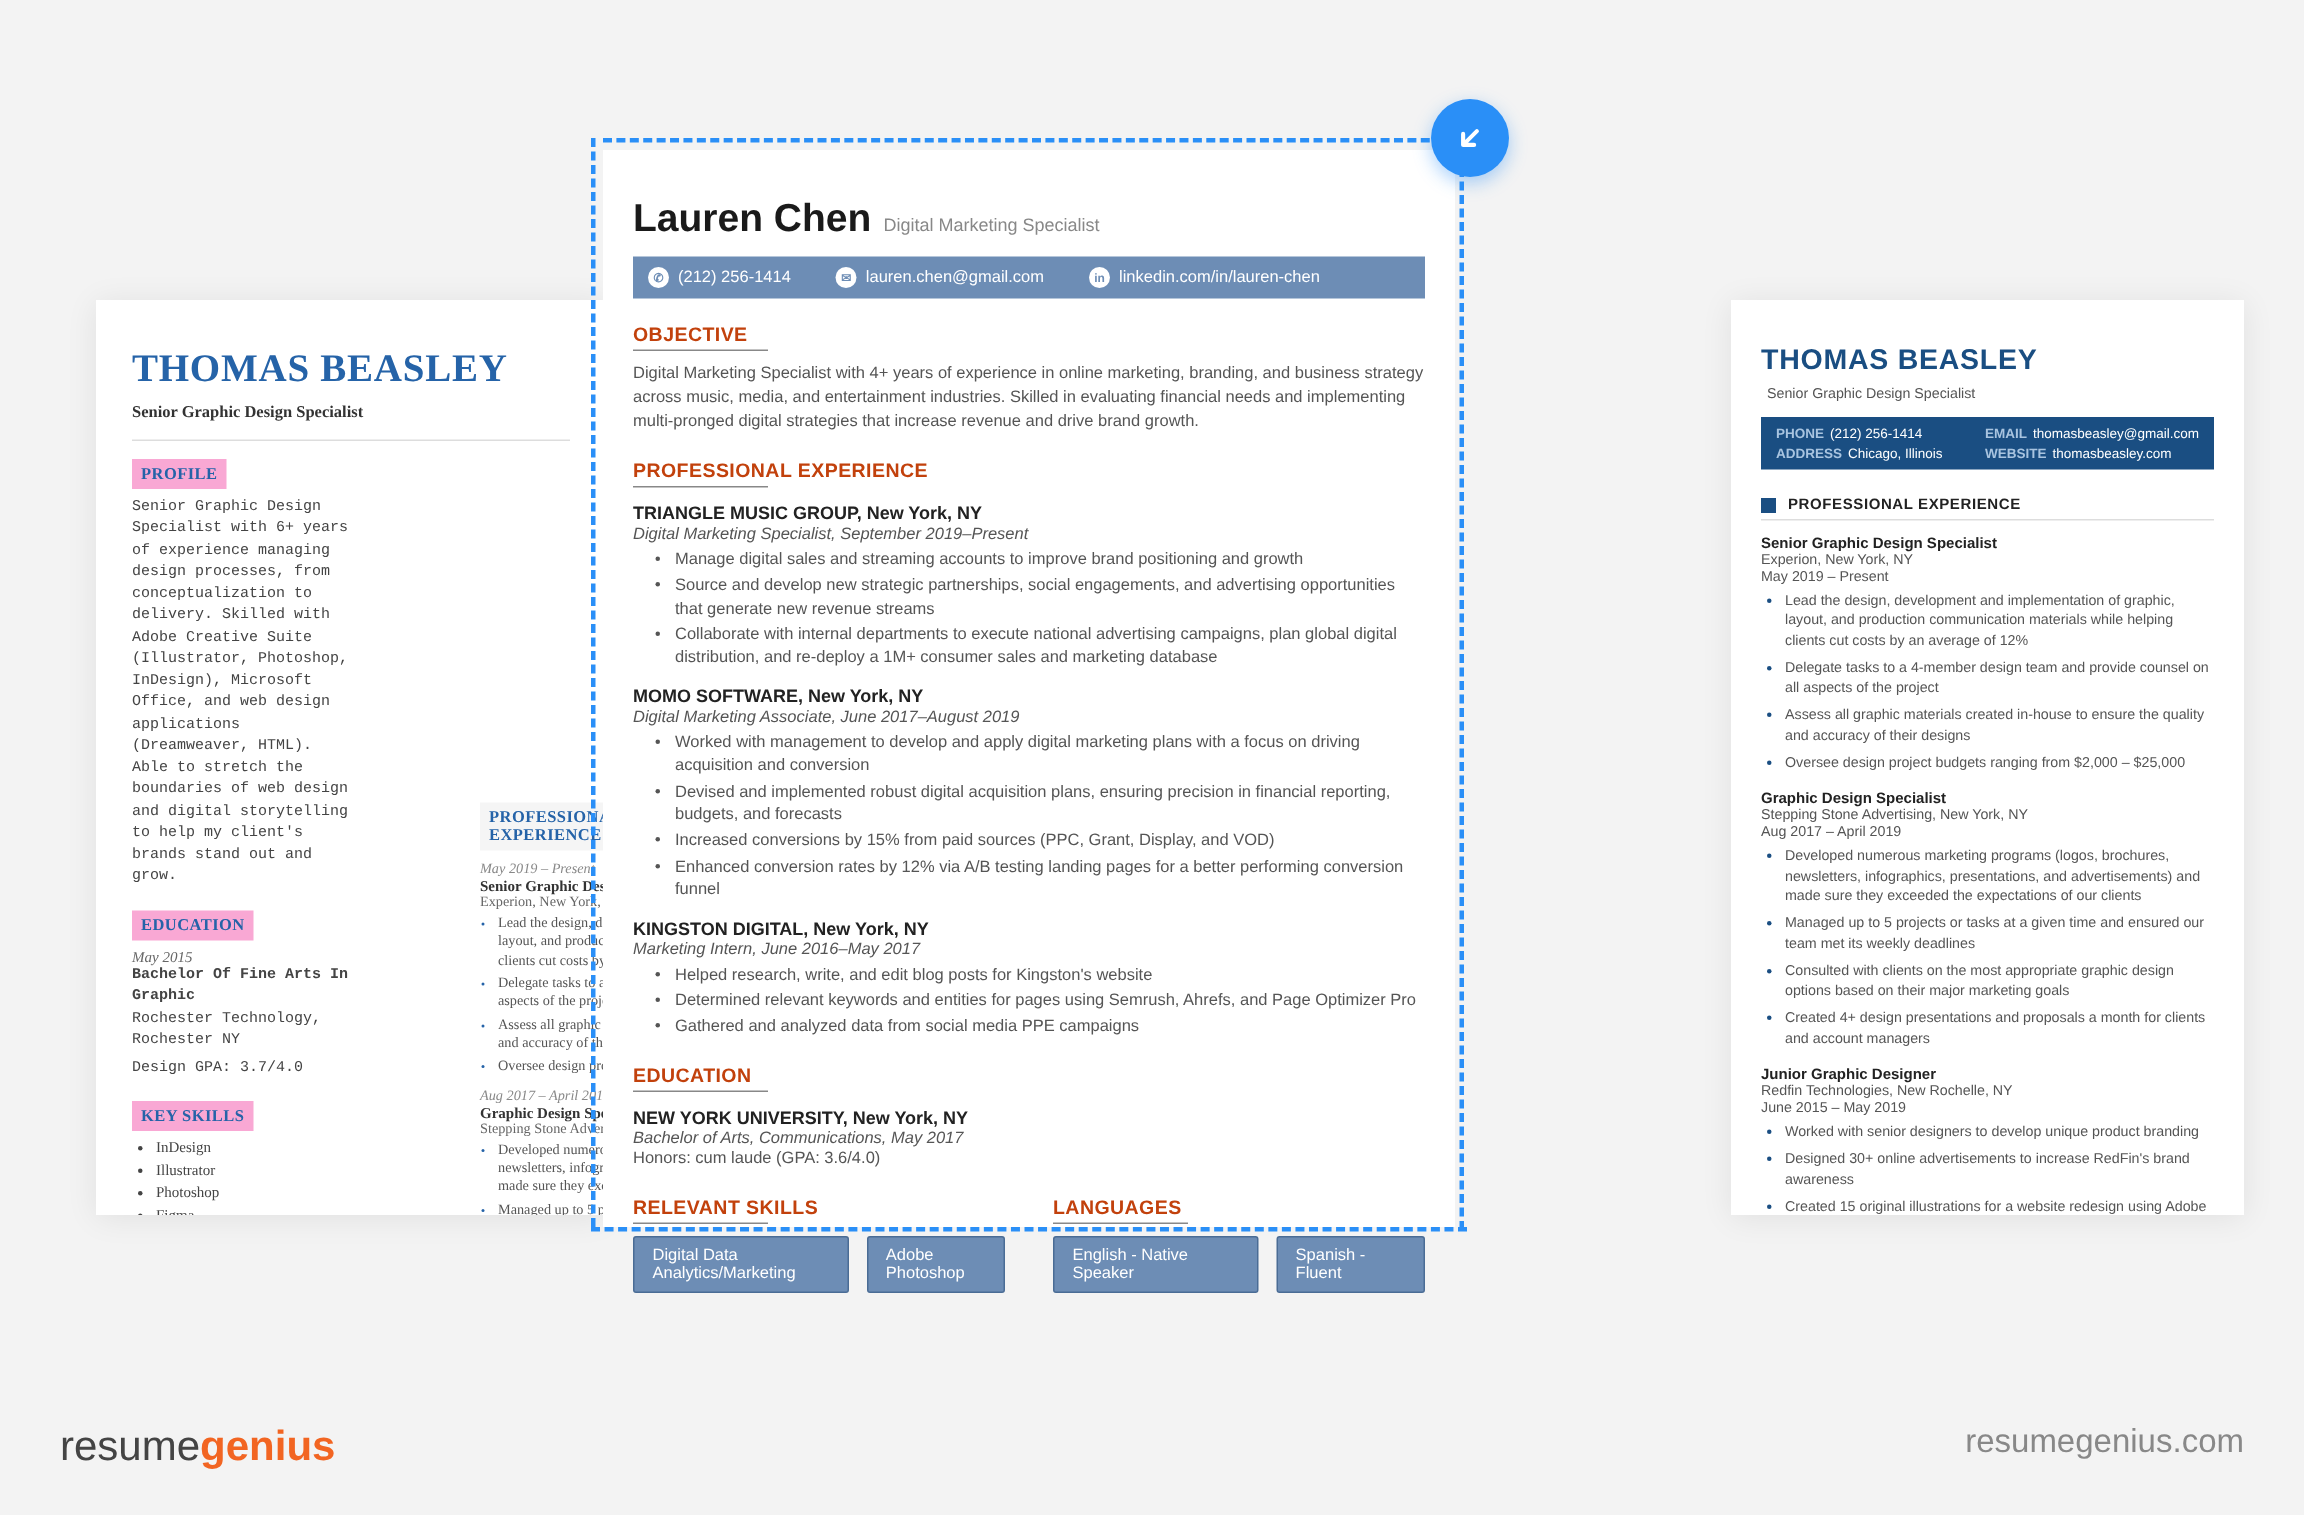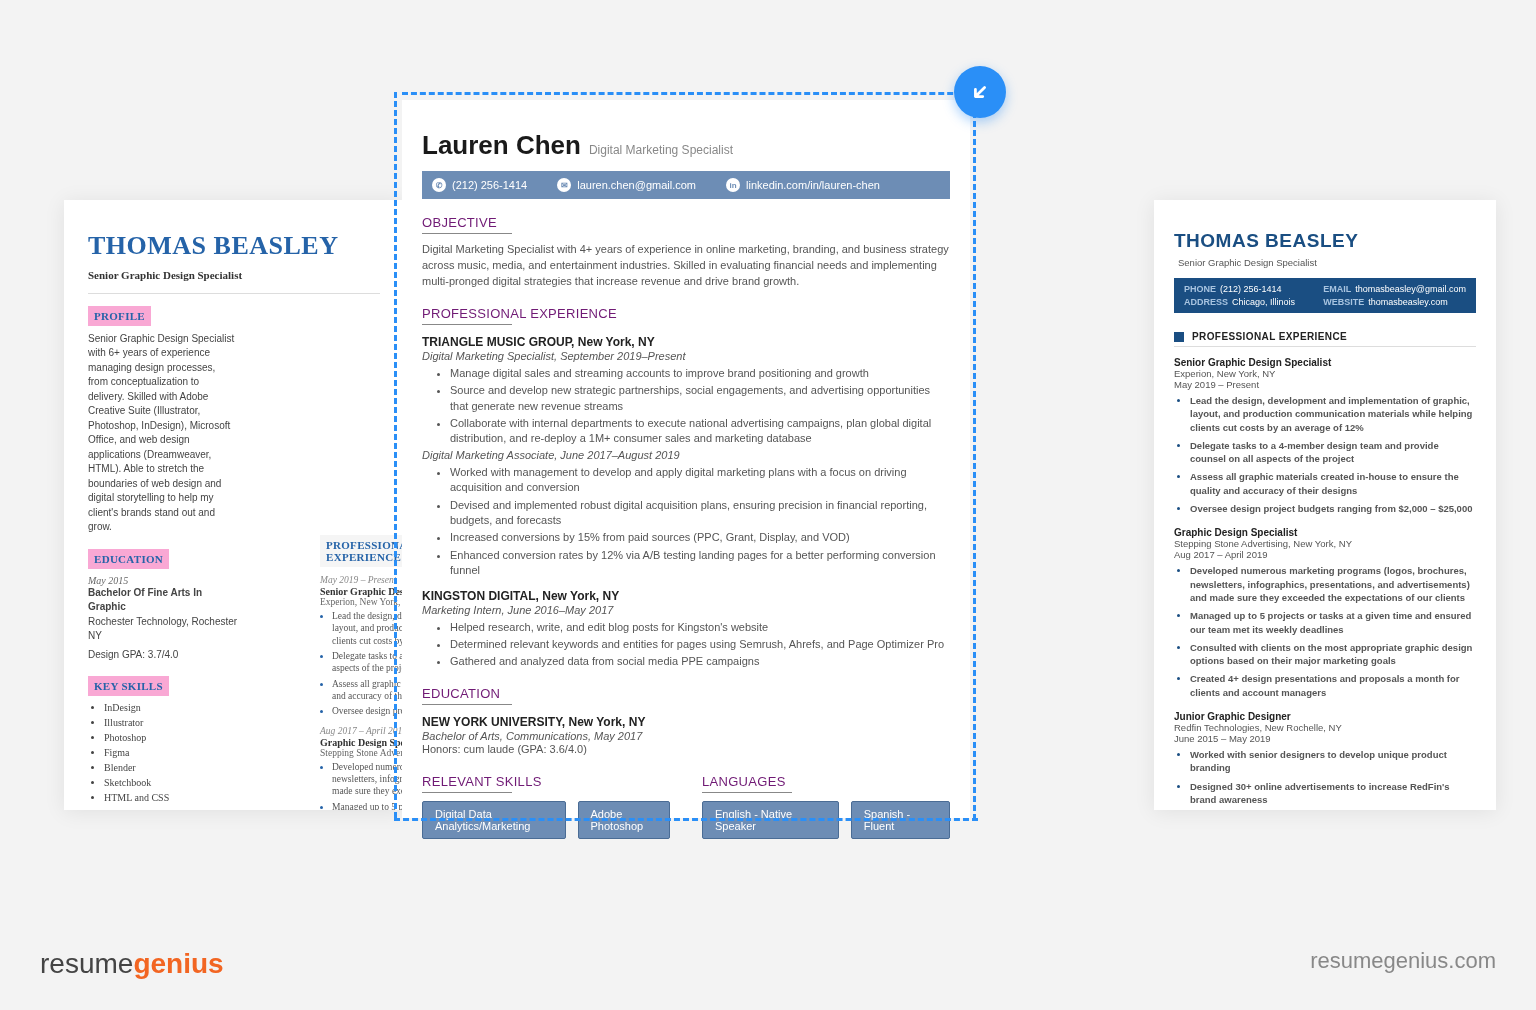--- a/index.html
+++ b/index.html
@@ -4,21 +4,21 @@
 <style>
 * { box-sizing: border-box; margin: 0; padding: 0; }
 body { font-family: Arial, Helvetica, sans-serif; background: #f3f3f3; width: 1536px; height: 1010px; position: relative; overflow: hidden; }
 
 
 .left-card { position: absolute; left: 64px; top: 200px; width: 340px; height: 610px; background: #fff; box-shadow: 0 2px 20px rgba(0,0,0,0.08); padding: 32px 24px; overflow: hidden; }
 .left-name { color: #2563a8; font-weight: 800; font-size: 26px; line-height: 1.1; letter-spacing: 0.5px; font-family: Georgia, serif; }
 .left-subtitle { font-size: 11px; font-weight: bold; margin-top: 8px; font-family: Georgia, serif; color: #333; }
 .left-hr { border: none; border-top: 1px solid #ddd; margin: 12px 0; }
 .left-heading { background: #f9a8d4; color: #2563a8; font-weight: bold; font-size: 11px; padding: 4px 6px; display: inline-block; font-family: Georgia, serif; letter-spacing: 0.3px; margin-bottom: 6px; }
-.left-text { font-size: 10px; line-height: 1.45; color: #444; font-family: Liberation Sans, sans-serif; }
+.left-text { font-size: 10px; line-height: 1.45; color: #444; font-family: Liberation Mono, monospace; }
 .left-small { font-size: 10px; color: #666; font-style: italic; font-family: Georgia, serif; }
 .left-section { margin-top: 14px; }
 .left-ul { list-style: disc; padding-left: 16px; }
 .left-ul li { font-size: 10px; color: #444; font-family: Liberation Serif, serif; margin-bottom: 4px; }
 
 .left-right-col { position: absolute; left: 256px; top: 335px; width: 152px; }
 .left-right-heading { background: #f5f5f5; color: #2563a8; font-weight: bold; font-size: 11px; padding: 4px 6px; display: inline-block; font-family: Georgia, serif; letter-spacing: 0.3px; }
 .exp-block { margin-top: 8px; }
 .exp-date { font-size: 9.5px; color: #888; font-style: italic; font-family: Georgia, serif; }
 .exp-title { font-size: 10px; font-weight: bold; font-family: Georgia, serif; color: #333; margin-top: 1px; }
@@ -27,21 +27,21 @@
 .exp-ul li { font-size: 9.5px; color: #2563a8; font-family: Georgia, serif; margin-bottom: 3px; line-height: 1.3; }
 .exp-ul li span { color: #555; }
 
 
 .center-card { position: absolute; left: 402px; top: 100px; width: 568px; height: 718px; background: #fff; padding: 30px 20px 20px 20px; z-index: 5; }
 .center-name { font-size: 26px; font-weight: 800; color: #1a1a1a; display: inline-block; }
 .center-job { font-size: 12px; color: #888; display: inline-block; margin-left: 8px; }
 .contact-bar { background: #6d8db5; height: 28px; margin-top: 10px; display: flex; align-items: center; gap: 30px; padding: 0 10px; }
 .contact-item { display: flex; align-items: center; gap: 6px; font-size: 11px; color: #fff; }
 .contact-icon { width: 14px; height: 14px; background: #fff; border-radius: 50%; display: flex; align-items: center; justify-content: center; color: #6d8db5; font-size: 8px; font-weight: bold; }
-.center-h { font-size: 13px; font-weight: normal; color: #701a75; margin-top: 16px; letter-spacing: 0.3px; }
+.center-h { font-size: 13px; font-weight: bold; color: #c2410c; margin-top: 16px; letter-spacing: 0.3px; }
 .center-hr { width: 90px; border: none; border-top: 1px solid #888; margin-top: 3px; margin-bottom: 8px; }
 .center-body { font-size: 11px; color: #555; line-height: 1.45; }
 .job-head { font-size: 12px; font-weight: bold; color: #222; margin-top: 10px; }
 .job-sub { font-size: 11px; font-style: italic; color: #555; margin-top: 1px; }
 .job-ul { list-style: disc; padding-left: 28px; margin-top: 4px; }
 .job-ul li { font-size: 11px; color: #555; line-height: 1.4; margin-bottom: 2px; }
 .skill-row { display: flex; gap: 12px; margin-top: 6px; justify-content: center; }
 .skill-pill { background: #6d8db5; color: #fff; font-size: 11px; padding: 6px 12px; border: 1px solid #4a6c95; border-radius: 2px; }
 
 
@@ -51,21 +51,21 @@
 .right-contact-bar { background: #1a4e82; color: #fff; padding: 6px 10px; margin-top: 8px; display: grid; grid-template-columns: 1fr 1fr; gap: 3px 26px; font-size: 9px; }
 .right-contact-bar b { color: #a8c4e0; font-weight: bold; margin-right: 4px; }
 .right-h-wrap { display: flex; align-items: center; gap: 8px; margin-top: 18px; }
 .right-h-icon { width: 10px; height: 10px; background: #1a4e82; }
 .right-h { font-size: 10px; font-weight: bold; letter-spacing: 0.4px; color: #222; }
 .right-hr { border: none; border-top: 1px solid #ddd; margin-top: 4px; margin-bottom: 10px; }
 .right-jobtitle { font-size: 10px; font-weight: bold; color: #222; }
 .right-company { font-size: 9.5px; color: #555; }
 .right-date { font-size: 9.5px; color: #555; margin-bottom: 4px; }
 .right-ul { list-style: disc; padding-left: 16px; margin-bottom: 12px; }
-.right-ul li { font-size: 9.5px; color: #555; line-height: 1.4; margin-bottom: 5px; font-weight: bold; }
+.right-ul li { font-size: 9.5px; color: #555; line-height: 1.4; margin-bottom: 5px; }
 .right-ul li::marker { color: #1a4e82; }
 
 
 .dash-border { position: absolute; border: 3px dashed #2a8ff7; pointer-events: none; z-index: 6; }
 .dash-top { left: 402px; top: 92px; width: 578px; height: 0; border-width: 3px 0 0 0; }
 .dash-left { left: 394px; top: 92px; width: 0; height: 726px; border-width: 0 0 0 3px; }
 .dash-bottom { left: 394px; top: 818px; width: 584px; height: 0; border-width: 3px 0 0 0; }
 .dash-right { left: 973px; top: 112px; width: 0; height: 708px; border-width: 0 0 0 3px; }
 
 
@@ -158,20 +158,21 @@
   <hr class="center-hr">
 
   <div class="job-head">TRIANGLE MUSIC GROUP, New York, NY</div>
   <div class="job-sub">Digital Marketing Specialist, September 2019–Present</div>
   <ul class="job-ul">
       <li>Manage digital sales and streaming accounts to improve brand positioning and growth</li>
       <li>Source and develop new strategic partnerships, social engagements, and advertising opportunities that generate new revenue streams</li>
       <li>Collaborate with internal departments to execute national advertising campaigns, plan global digital distribution, and re-deploy a 1M+ consumer sales and marketing database</li>
     </ul>
 
+  <div class="job-head">MOMO SOFTWARE, New York, NY</div>
   <div class="job-sub">Digital Marketing Associate, June 2017–August 2019</div>
   <ul class="job-ul">
       <li>Worked with management to develop and apply digital marketing plans with a focus on driving acquisition and conversion</li>
       <li>Devised and implemented robust digital acquisition plans, ensuring precision in financial reporting, budgets, and forecasts</li>
       <li>Increased conversions by 15% from paid sources (PPC, Grant, Display, and VOD)</li>
       <li>Enhanced conversion rates by 12% via A/B testing landing pages for a better performing conversion funnel</li>
     </ul>
 
   <div class="job-head">KINGSTON DIGITAL, New York, NY</div>
   <div class="job-sub">Marketing Intern, June 2016–May 2017</div>

